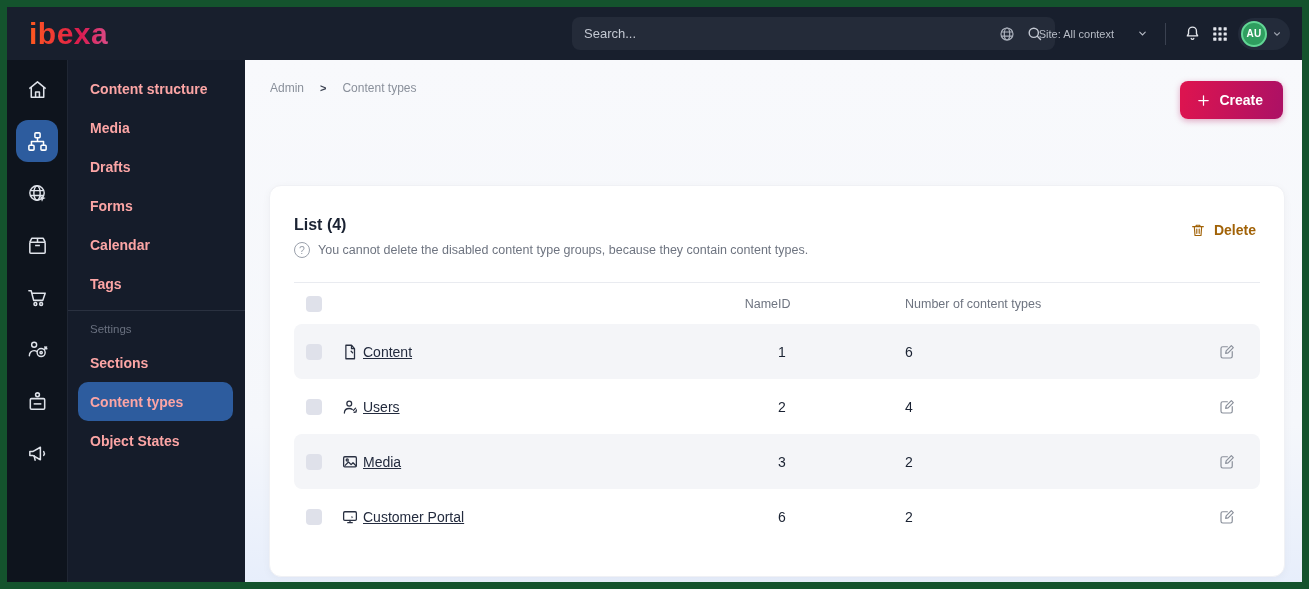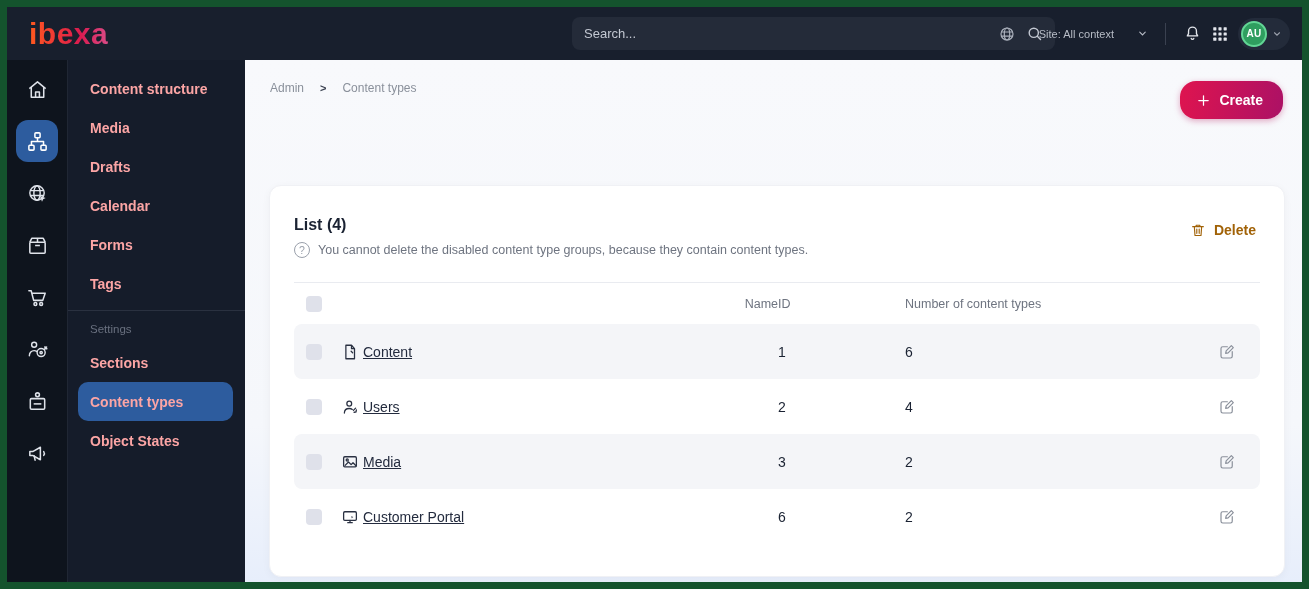--- a/index.html
+++ b/index.html
@@ -78,21 +78,21 @@
   .content {
     position:absolute; top:53px; left:238px; right:0; bottom:0;
     background:linear-gradient(180deg,#f8f9fc 0%,#f5f7fb 70%,#e7eefb 100%);
   }
   .breadcrumb { position:absolute; left:25px; top:21px; display:flex; align-items:center; gap:16px; font-size:12px; color:#8a909b; }
   .breadcrumb .sep { color:#3a4150; font-weight:bold; font-size:11px; }
   .breadcrumb .crumb { cursor:pointer; }
 
   .create-btn {
     position:absolute; right:19px; top:21px; height:38px; padding:0 20px 0 16px;
-    border:none; border-radius:16px; cursor:pointer;
+    border:none; border-radius:8px; cursor:pointer;
     background:linear-gradient(100deg,#dc1450 5%,#ae1164 95%);
     color:#fff; font-size:14px; font-weight:600; font-family:inherit;
     display:flex; align-items:center; gap:8px;
     box-shadow:0 2px 6px rgba(180,16,90,.35);
   }
 
   .page-title { position:absolute; left:25px; top:60px; font-size:26px; font-weight:800; color:#141c2e; letter-spacing:.2px; }
 
   .card {
     position:absolute; left:24px; right:17px; top:125px; height:392px;
@@ -257,22 +257,22 @@
         <path d="M18.5 10 a3.5 3.5 0 0 1 0 4"></path>
           <path d="M8.5 14.5 l1 4.5"></path>
       </svg>
     </div>
   </div>
 
   <div class="menu">
     <div class="menu-item">Content structure</div>
     <div class="menu-item">Media</div>
     <div class="menu-item">Drafts</div>
+    <div class="menu-item">Forms</div>
     <div class="menu-item">Calendar</div>
-    <div class="menu-item">Forms</div>
     <div class="menu-item">Tags</div>
     <div class="menu-divider"></div>
     <div class="menu-section">Settings</div>
     <div class="menu-item">Sections</div>
     <div class="menu-item active">Content types</div>
     <div class="menu-item">Object States</div>
   </div>
 
   <div class="content">
 

